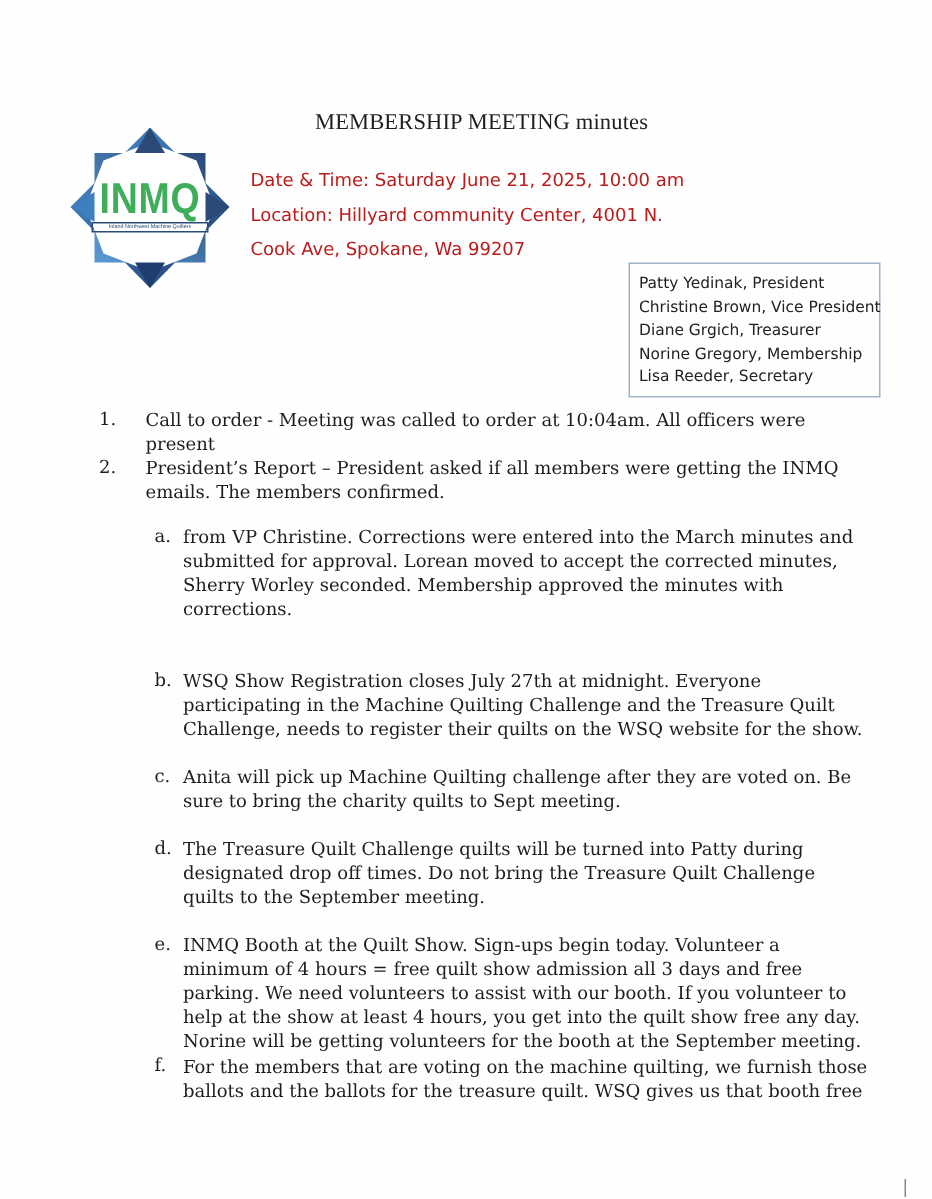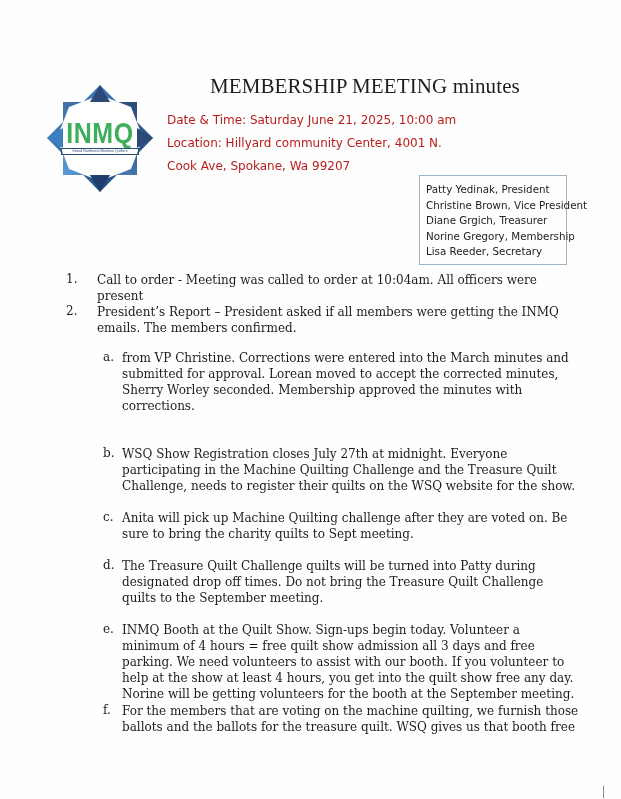--- a/index.html
+++ b/index.html
@@ -2,26 +2,26 @@
 <html><head>
 <meta charset="utf-8">
 <style>
   html, body { margin: 0; padding: 0; background: #ffffff; }
   body { width: 621px; height: 799px; position: relative; overflow: hidden; color: #1c1c1c; }
   .page { position: absolute; inset: 0; background: #fefefe; }
 
   .logo { position: absolute; left: 47px; top: 85px; width: 106px; height: 107px; }
   .logo svg { width: 100%; height: 100%; display: block; }
 
-  .title { position: absolute; left: 210px; top: 74px; font-family: "Liberation Serif", serif; font-size: 21px; color: #1e1e1e; letter-spacing: 0.1px; white-space: nowrap; }
+  .title { position: absolute; left: 210px; top: 74px; font-family: "Liberation Serif", serif; font-size: 15px; color: #1e1e1e; letter-spacing: 0.1px; white-space: nowrap; }
 
   .meeting-info { position: absolute; left: 167px; top: 109px; font-family: "DejaVu Sans", sans-serif; font-size: 12px; line-height: 23px; color: #b91c1c; }
   .meeting-info div { white-space: nowrap; }
 
-  .officers-box { position: absolute; left: 419px; top: 175px; width: 148px; height: 90px; border: 1px solid #9fb4c8; box-sizing: border-box; padding: 6px 0 0 6px; font-family: "DejaVu Sans", sans-serif; font-size: 10.3px; line-height: 15.6px; color: #222; }
+  .officers-box { position: absolute; left: 419px; top: 175px; width: 168px; height: 90px; border: 1px solid #9fb4c8; box-sizing: border-box; padding: 6px 0 0 6px; font-family: "DejaVu Sans", sans-serif; font-size: 10.3px; line-height: 15.6px; color: #222; }
   .officers-box div { white-space: nowrap; }
 
   .body-text { position: absolute; left: 0; top: 0; width: 621px; font-family: "DejaVu Serif", serif; font-size: 12px; color: #1c1c1c; }
   .num-item { position: absolute; left: 66px; width: 520px; }
   .num-item .marker { position: absolute; left: 0; top: 0; }
   .num-item .text { position: absolute; left: 31px; top: 0; width: 470px; line-height: 16px; }
   .let-item { position: absolute; left: 103px; width: 500px; }
   .let-item .marker { position: absolute; left: 0; top: 0; }
   .let-item .text { position: absolute; left: 19px; top: 0; width: 470px; line-height: 16px; }
   .line { white-space: nowrap; display: block; }

